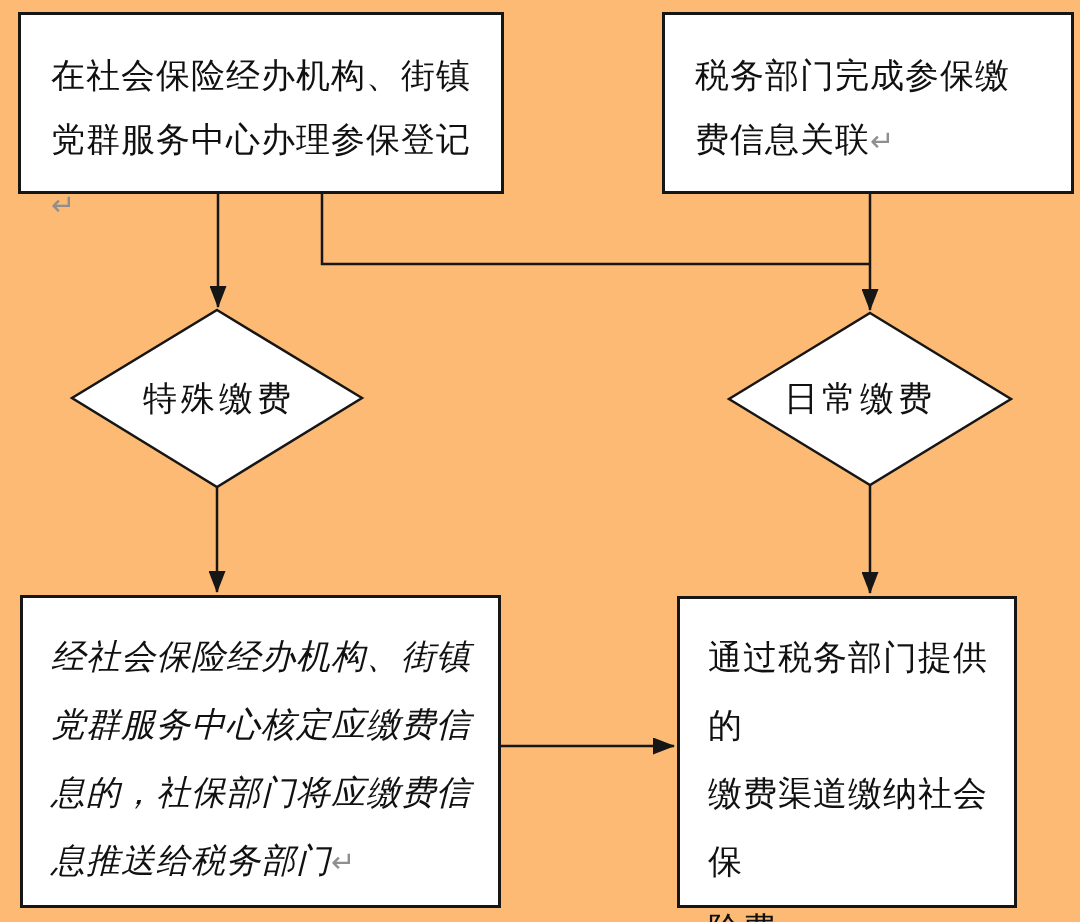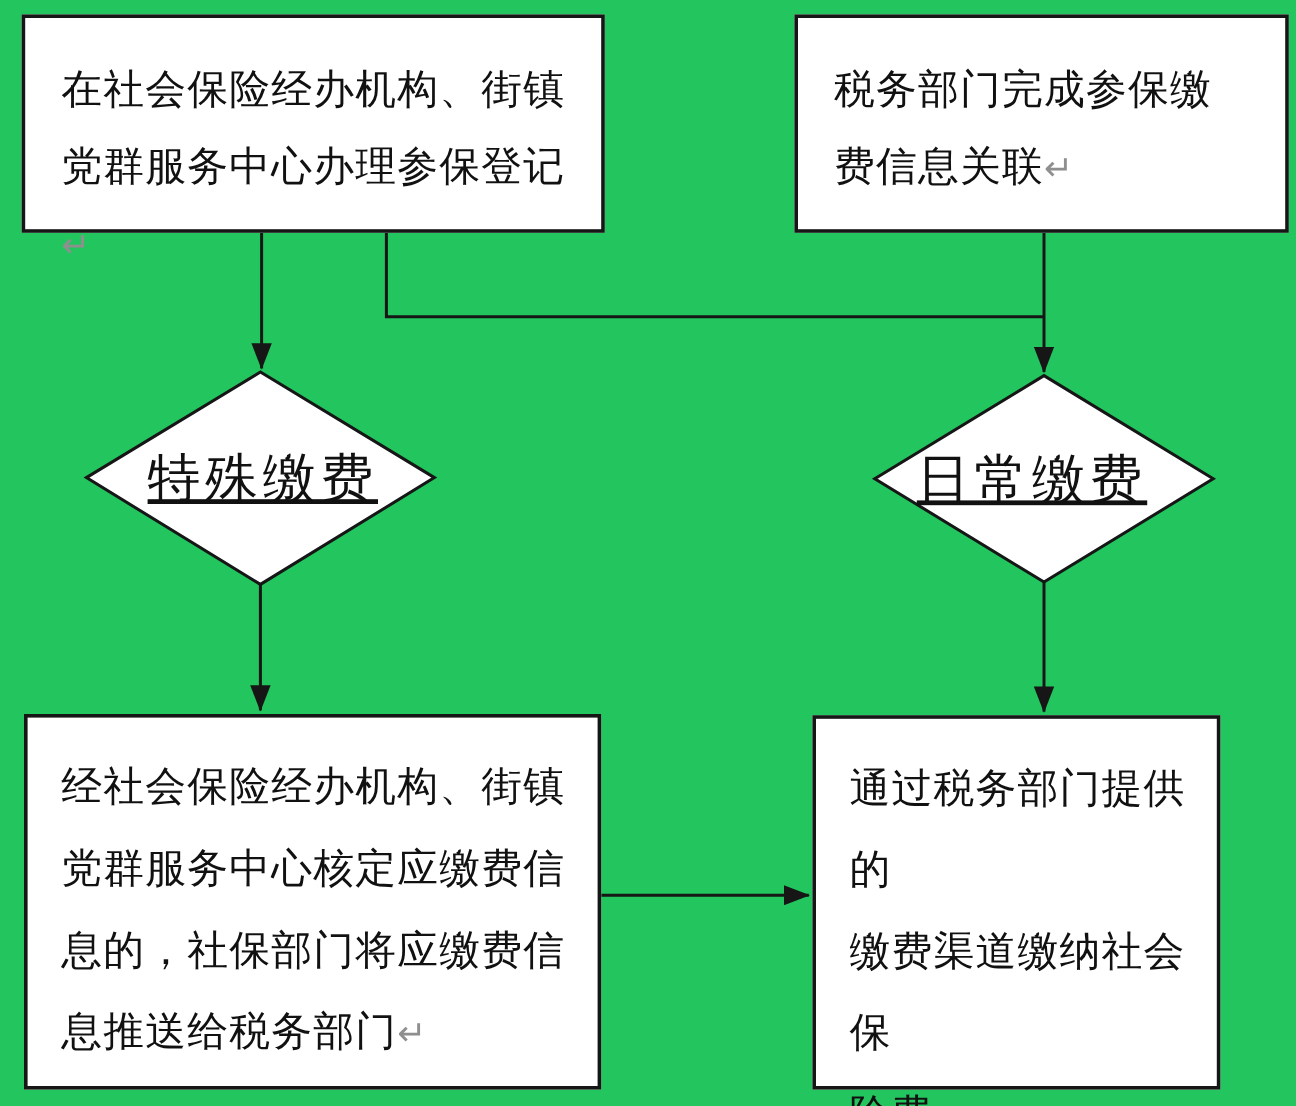--- a/index.html
+++ b/index.html
@@ -5,21 +5,21 @@
   html, body {
     margin: 0;
     padding: 0;
     background: #ffffff;
     font-family: "Liberation Sans", "DejaVu Sans", sans-serif;
   }
   #canvas {
     position: relative;
     width: 1080px;
     height: 922px;
-    background: #22c55e;
+    background: #fdba74;
     overflow: hidden;
   }
   #connector-layer {
     position: absolute;
     left: 0;
     top: 0;
     width: 1080px;
     height: 922px;
   }
   .box {
@@ -36,32 +36,31 @@
   }
   .lh-top { line-height: 64px; padding: 28px 28px 0 30px; }
   .lh-bottom { line-height: 68px; padding: 24px 24px 0 28px; }
   .crlf {
     color: #8f8f8f;
     font-size: 29px;
     letter-spacing: 0;
   }
   #box-register     { left: 18px;  top: 12px;  width: 486px; height: 182px; }
   #box-taxlink      { left: 662px; top: 12px;  width: 412px; height: 182px; }
-  #box-verify-push  { left: 20px;  top: 595px; width: 481px; height: 313px; }
+  #box-verify-push  { left: 20px;  top: 595px; width: 481px; height: 313px; font-style: italic; }
   #box-pay-via-tax  { left: 677px; top: 596px; width: 340px; height: 312px; }
   .diamond-label {
     position: absolute;
     display: flex;
     align-items: center;
     justify-content: center;
     color: #111111;
-    font-size: 44px;
+    font-size: 34px;
     letter-spacing: 4px;
     text-indent: 4px;
-    text-decoration: underline;
   }
   #label-special { left: 72px;  top: 310px; width: 290px; height: 177px; }
   #label-daily   { left: 717px; top: 313px; width: 282px; height: 172px; }
 </style>
 </head>
 <body>
 
 <div id="canvas">
 
   <svg id="connector-layer" viewBox="0 0 1080 922" xmlns="http://www.w3.org/2000/svg">

